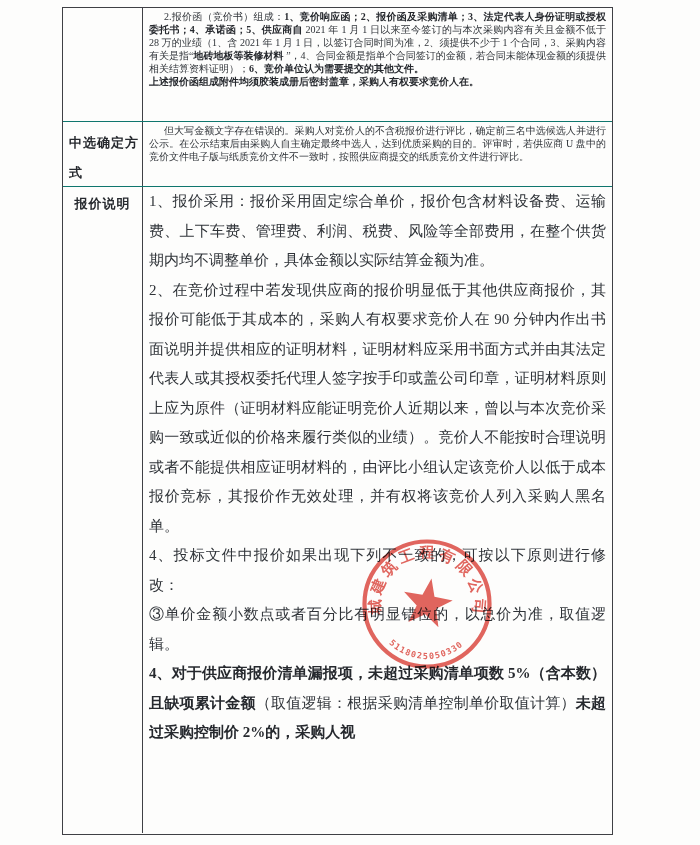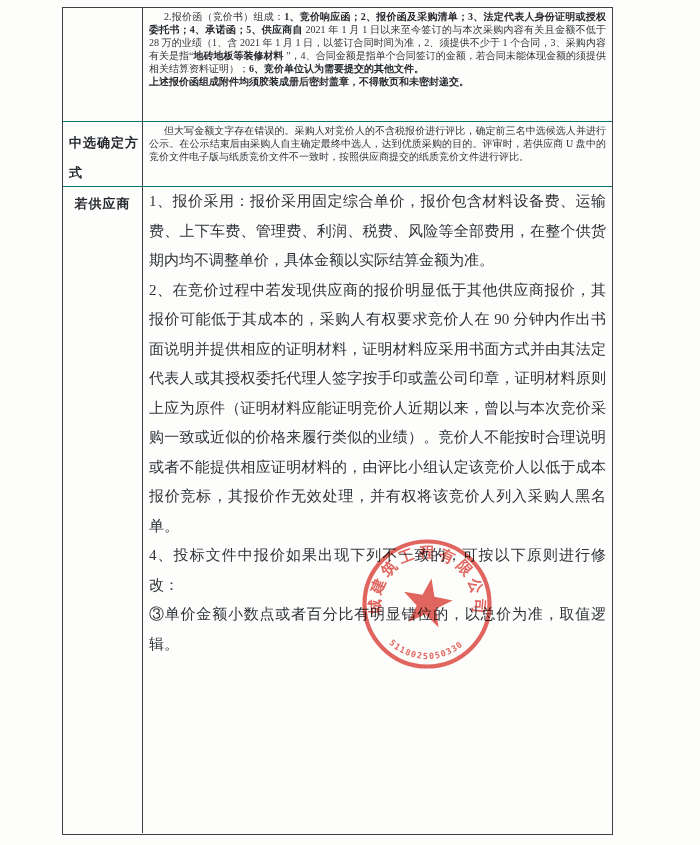--- a/index.html
+++ b/index.html
@@ -53,40 +53,41 @@
 <body>
 
 <div class="page">
 
   <div class="table">
 
     <div class="row row-1">
       <div class="hcell"></div>
       <div class="ccell">
         <p class="indent"><span>2.报价函（竞价书）组成：</span><span class="b">1、竞价响应函；2、报价函及采购清单；3、法定代表人身份证明或授权委托书；4、承诺函；5、供应商自</span><span> 2021 年 1 月 1 日以来至今签订的与本次采购内容有关且金额不低于 28 万的业绩（1、含 2021 年 1 月 1 日，以签订合同时间为准，2、须提供不少于 1 个合同，3、采购内容有关是指“</span><span class="b">地砖地板等装修材料 </span><span>”，4、合同金额是指单个合同签订的金额，若合同未能体现金额的须提供相关结算资料证明）；</span><span class="b">6、竞价单位认为需要提交的其他文件。</span></p>
-        <p><span class="b">上述报价函组成附件均须胶装成册后密封盖章，不得散页和未密封递交。</span></p>
+        <p><span class="b">上述报价函组成附件均须胶装成册后密封盖章，采购人有权要求竞价人在。</span></p>
       </div>
     </div>
 
     <div class="row row-2">
       <div class="hcell hcell-row2">
         <div class="wrapbox">中选确定方式</div>
       </div>
       <div class="ccell">
         <p class="indent"><span>但大写金额文字存在错误的。采购人对竞价人的不含税报价进行评比，确定前三名中选候选人并进行公示。在公示结束后由采购人自主确定最终中选人，达到优质采购的目的。评审时，若供应商 U 盘中的竞价文件电子版与纸质竞价文件不一致时，按照供应商提交的纸质竞价文件进行评比。</span></p>
       </div>
     </div>
 
     <div class="row row-3">
-      <div class="hcell hcell-row3">若供应商</div>
+      <div class="hcell hcell-row3">报价说明</div>
       <div class="ccell ccell-row3">
         <p><span>1、报价采用：报价采用固定综合单价，报价包含材料设备费、运输费、上下车费、管理费、利润、税费、风险等全部费用，在整个供货期内均不调整单价，具体金额以实际结算金额为准。</span></p>
         <p><span>2、在竞价过程中若发现供应商的报价明显低于其他供应商报价，其报价可能低于其成本的，采购人有权要求竞价人在 90 分钟内作出书面说明并提供相应的证明材料，证明材料应采用书面方式并由其法定代表人或其授权委托代理人签字按手印或盖公司印章，证明材料原则上应为原件（证明材料应能证明竞价人近期以来，曾以与本次竞价采购一致或近似的价格来履行类似的业绩）。竞价人不能按时合理说明或者不能提供相应证明材料的，由评比小组认定该竞价人以低于成本报价竞标，其报价作无效处理，并有权将该竞价人列入采购人黑名单。</span></p>
         <p><span>4、投标文件中报价如果出现下列不一致的，可按以下原则进行修改：</span></p>
         <p><span>③单价金额小数点或者百分比有明显错位的，以总价为准，取值逻辑。</span></p>
+        <p><span class="b">4、对于供应商报价清单漏报项，未超过采购清单项数 5%（含本数）且缺项累计金额</span><span>（取值逻辑：根据采购清单控制单价取值计算）</span><span class="b">未超过采购控制价 2%的，采购人视</span></p>
       </div>
     </div>
 
   </div>
 
   <div class="stamp">
     <svg viewBox="-70 -70 140 140" width="140" height="140">
       <circle r="62.5" fill="none" stroke="#dc453c" stroke-width="4.2"></circle>
       <polygon transform="rotate(10)" points="0,-26 6.1,-8.4 24.7,-8 9.9,3.2 15.3,21 0,10.4 -15.3,21 -9.9,3.2 -24.7,-8 -6.1,-8.4" fill="#dc453c"></polygon>
       <defs>

